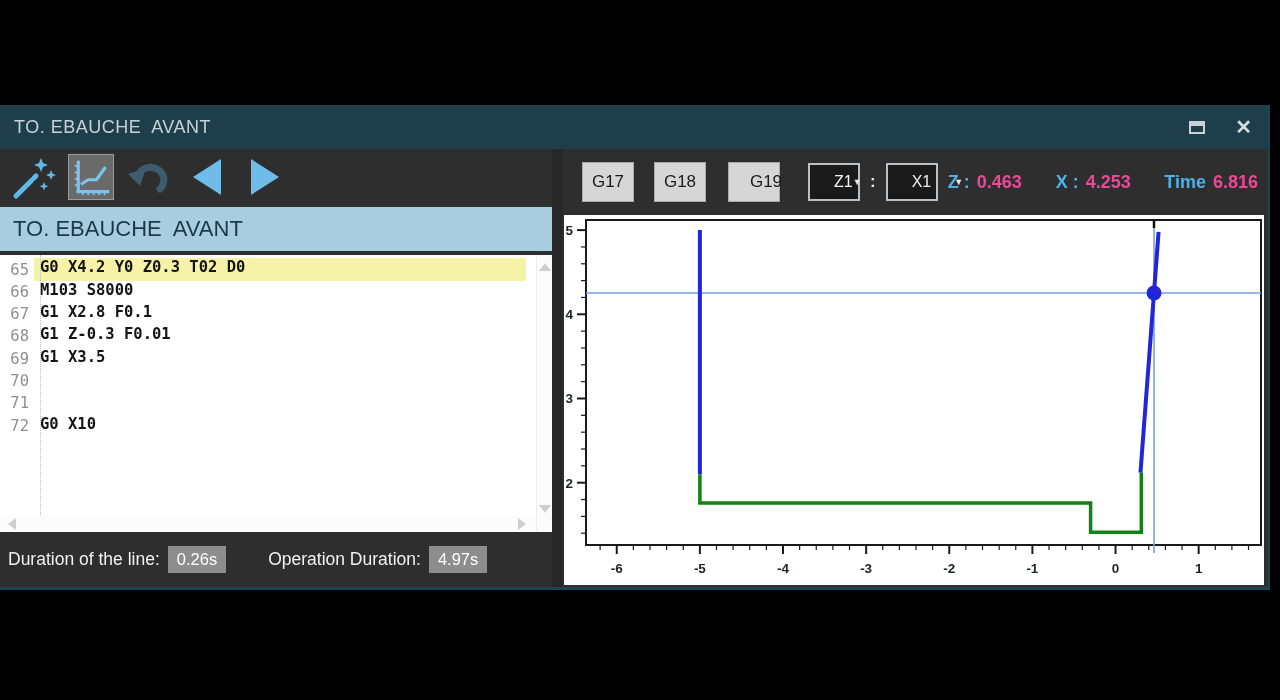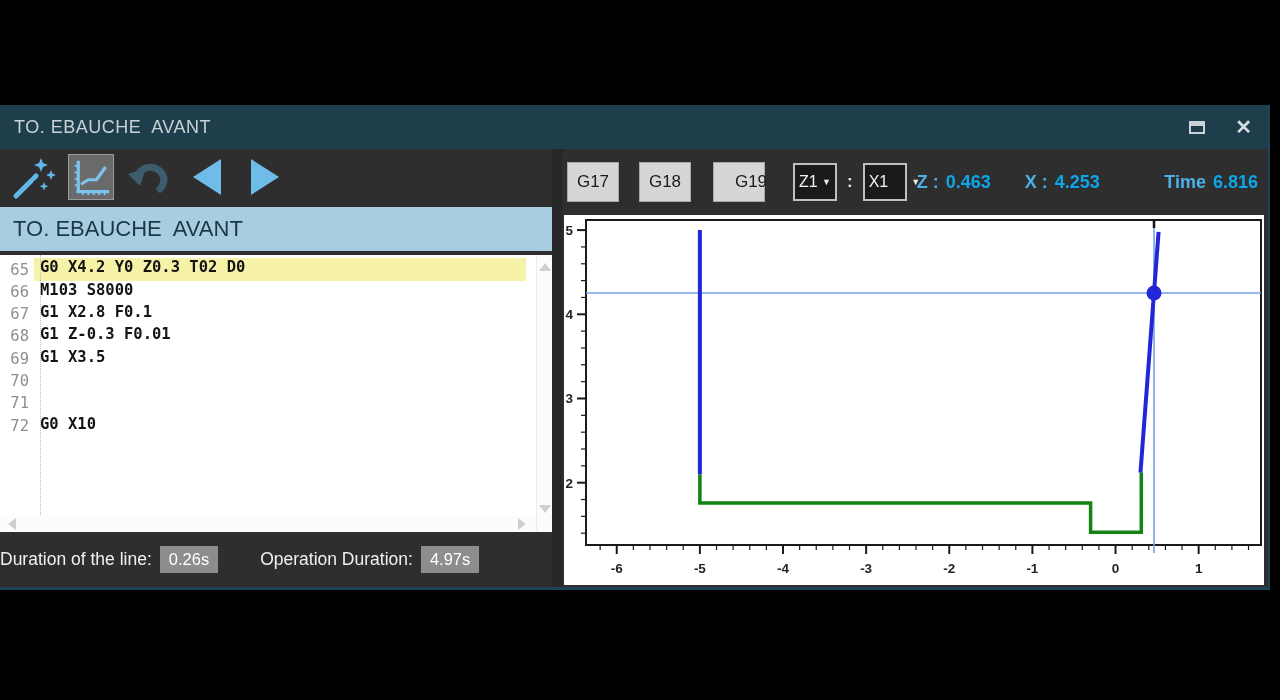--- a/index.html
+++ b/index.html
@@ -41,40 +41,40 @@
   .code-text { padding-left:6px; color:#141414; font-weight:600; white-space:pre; }
   .gutter-sep { position:absolute; left:40px; top:0; height:264px; border-left:1px dotted #bcbcbc; }
   .vscroll { position:absolute; right:0; top:0; width:16px; height:284px; background:#fbfbfb; border-left:1px solid #ededed; }
   .hscroll { position:absolute; left:0; bottom:0; height:16px; width:536px; background:#fcfcfc; }
   .sb-tri { position:absolute; width:0; height:0; }
   .sb-up    { top:8px; left:2px; border-left:6px solid transparent; border-right:6px solid transparent; border-bottom:8px solid #cfcfcf; }
   .sb-down  { bottom:26px; left:2px; border-left:6px solid transparent; border-right:6px solid transparent; border-top:8px solid #cfcfcf; }
   .sb-left  { left:8px; top:2px; border-top:6px solid transparent; border-bottom:6px solid transparent; border-right:8px solid #cfcfcf; }
   .sb-rightA{ right:10px; top:2px; border-top:6px solid transparent; border-bottom:6px solid transparent; border-left:8px solid #cfcfcf; }
 
-  .status-bar { height:56px; display:flex; align-items:center; color:#f0f0f0; font-size:17.5px; }
+  .status-bar { height:56px; display:flex; align-items:center; color:#f0f0f0; font-size:17.5px; padding-left:8px; }
   .badge { background:#8d8d8d; color:#ffffff; padding:4px 9px; margin-left:8px; font-size:16.5px; }
   .status-label2 { margin-left:42px; }
 
   .divider { width:10px; background:#272727; }
 
   
   .right-panel { flex:1; display:flex; flex-direction:column; background:#2e2e2e; }
   .right-toolbar { height:66px; display:flex; align-items:center; }
   .gbtn { width:52px; height:40px; background:#d6d6d6; border:1px solid #a8a8a8; font-size:17px; color:#1b1b1b;
           display:flex; align-items:center; justify-content:center; font-family:inherit; }
-  .gbtn.b17 { margin-left:5px; } .gbtn.b18 { margin-left:20px; } .gbtn.b19 { margin-left:22px;padding-left:24px; }
+  .gbtn.b17 { margin-left:20px; } .gbtn.b18 { margin-left:20px; } .gbtn.b19 { margin-left:22px;padding-left:24px; }
   .dropdown { margin-left:28px; width:44px; height:38px; background:#1a1a1a; border:2px solid #bcc0c2;
-              display:flex; align-items:center; color:#f2f2f2; font-size:16px; padding:0 4px; }
+              display:flex; align-items:center; color:#f2f2f2; font-size:16px; padding:0 24px; }
   .dropdown .arrow { margin-left:auto; font-size:9px; color:#e8e8e8; }
   .dropdown.dd-x { margin-left:10px;gap:23px; }
   .colon-sep { color:#e8e8e8; margin-left:10px; font-size:17px; font-weight:bold; }
   .readout { display:flex; align-items:baseline; gap:7px; font-size:18px; white-space:pre; }
   .readout .lab { color:#4cb1e8; font-weight:bold; }
-  .readout .val { color:#0ea5e9; font-weight:600; }
+  .readout .val { color:#ec4899; font-weight:600; }
   .ro-z { margin-left:10px; } .ro-x { margin-left:34px; }
   .ro-time { margin-left:auto; margin-right:10px; }
 
   .chart-box { margin:0 4px 0 2px; background:#ffffff; height:370px; position:relative; }
   .chart-box svg { position:absolute; left:0; top:0; }
   .tick-label { font-family:"Liberation Sans", sans-serif; font-size:13.5px; font-weight:bold; fill:#20242c; }
 </style>
 </head>
 <body>
 

